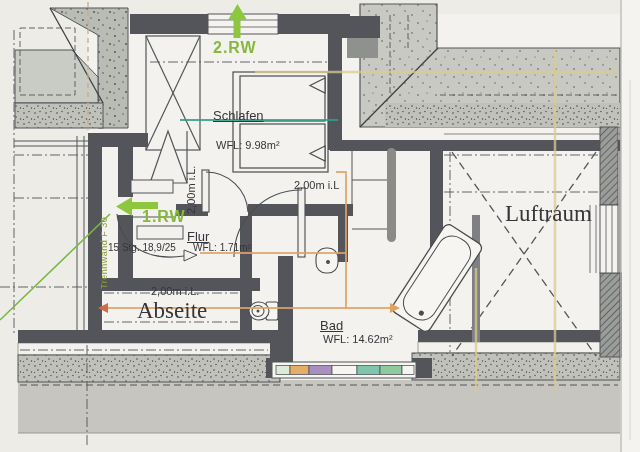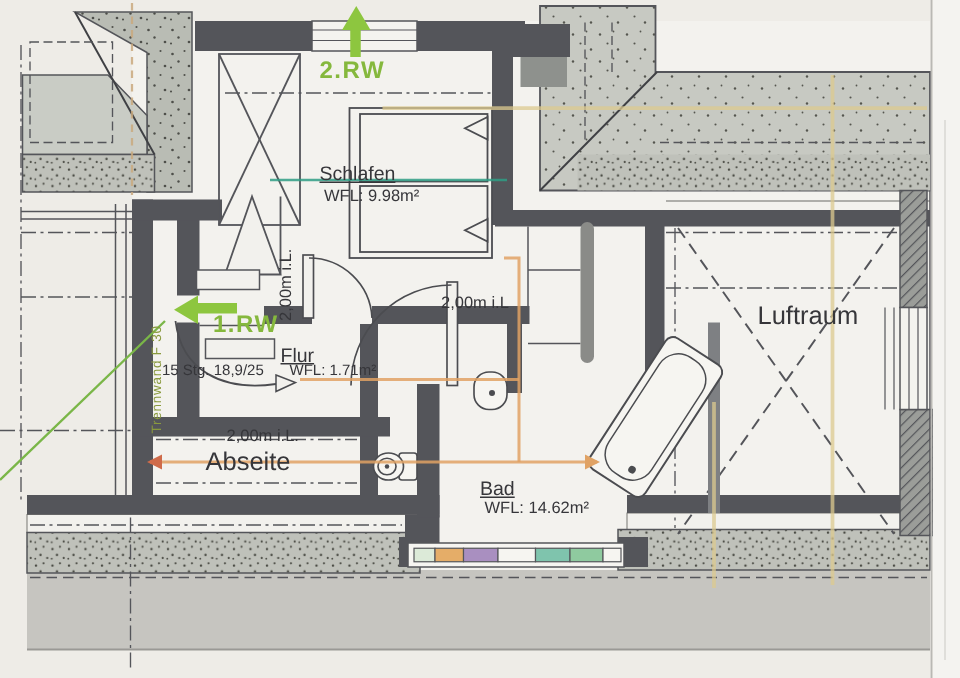--- a/index.html
+++ b/index.html
@@ -3,21 +3,21 @@
 <meta charset="utf-8">
 <style>
   html,body{margin:0;padding:0;background:#ffffff;}
   #stage{position:relative;width:640px;height:452px;background:#eeece7;overflow:hidden;
          font-family:"Liberation Sans", sans-serif;}
   #drawing{position:absolute;left:0;top:0;}
   .lbl{position:absolute;color:#36363a;white-space:nowrap;line-height:1;}
   .lbl.small{font-size:11px;}
   .lbl.tiny{font-size:10px;text-align:right;}
   .lbl.room{font-size:13px;text-decoration:underline;}
-  .lbl.big{font-size:17px;}
+  .lbl.big{font-size:23px;font-family:Liberation Serif, serif;}
   .lbl.green{color:#85b83d;font-weight:bold;font-size:16px;letter-spacing:1px;}
   .vtext{transform:rotate(-90deg);transform-origin:0 0;}
   .olive{color:#8a9a3e;font-size:9px;letter-spacing:.5px;}
 </style>
 </head>
 <body>
 
 <div id="stage">
 
 <svg id="drawing" width="640" height="452" viewBox="0 0 640 452">
@@ -243,22 +243,22 @@
   </g>
 
   <g>
     <line x1="621" y1="0" x2="621" y2="452" stroke="#b9b8b4" stroke-width="1.2"></line>
     <rect x="622" y="0" width="18" height="452" fill="#f4f3f0"></rect>
     <line x1="630" y1="80" x2="630" y2="440" stroke="#d8d7d3" stroke-width="1"></line>
   </g>
 </svg>
 
 <span class="lbl room" style="left:213px;top:109px">Schlafen</span>
-<span class="lbl small" style="left:216px;top:126px">WFL: 9.98m²</span>
-<span class="lbl small" style="left:294px;top:197px">2,00m i.L</span>
+<span class="lbl small" style="left:216px;top:140px">WFL: 9.98m²</span>
+<span class="lbl small" style="left:294px;top:180px">2,00m i.L</span>
 <span class="lbl small vtext" style="left:186px;top:214px">2,00m i.L.</span>
 <span class="lbl room" style="left:187px;top:230px">Flur</span>
 <span class="lbl tiny" style="left:108px;top:243px">15 Stg. 18,9/25</span>
 <span class="lbl tiny" style="left:193px;top:243px">WFL: 1.71m²</span>
 <span class="lbl small" style="left:151px;top:286px">2,00m i.L.</span>
 <span class="lbl big" style="left:137px;top:299px">Abseite</span>
 <span class="lbl room" style="left:320px;top:319px">Bad</span>
 <span class="lbl small" style="left:323px;top:334px">WFL: 14.62m²</span>
 <span class="lbl big" style="left:505px;top:202px">Luftraum</span>
 <span class="lbl green" style="left:213px;top:40px">2.RW</span>

